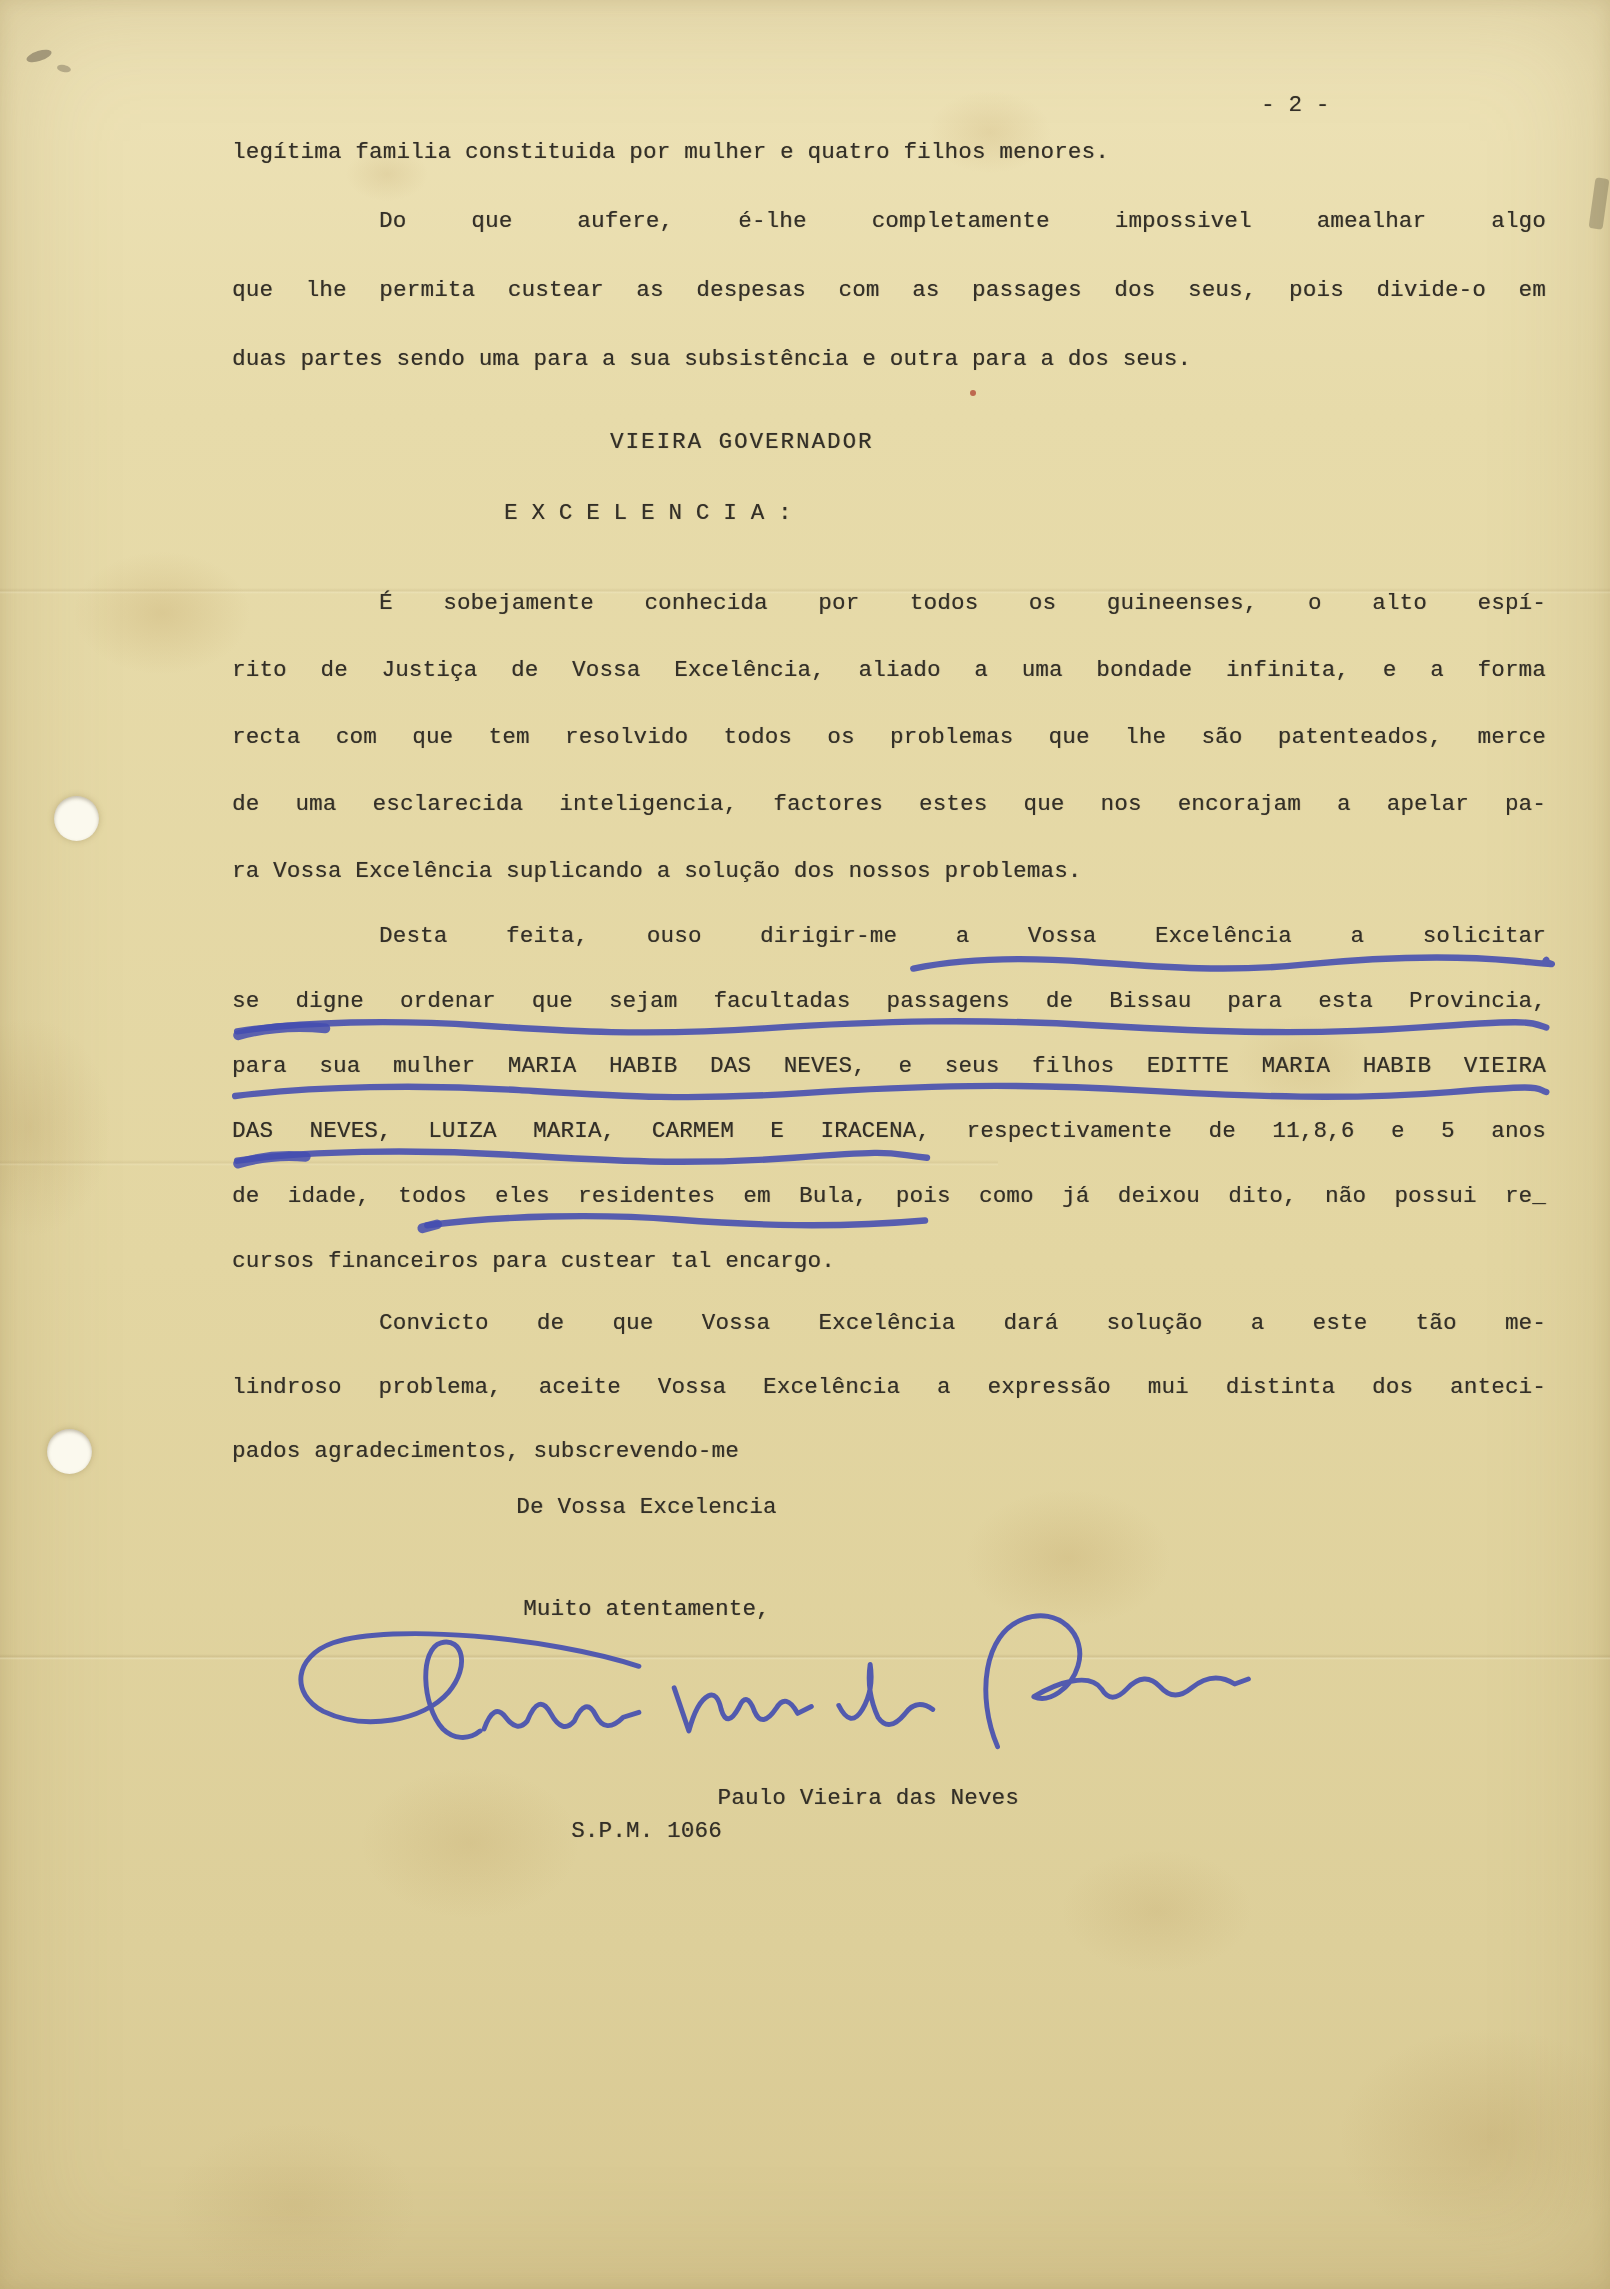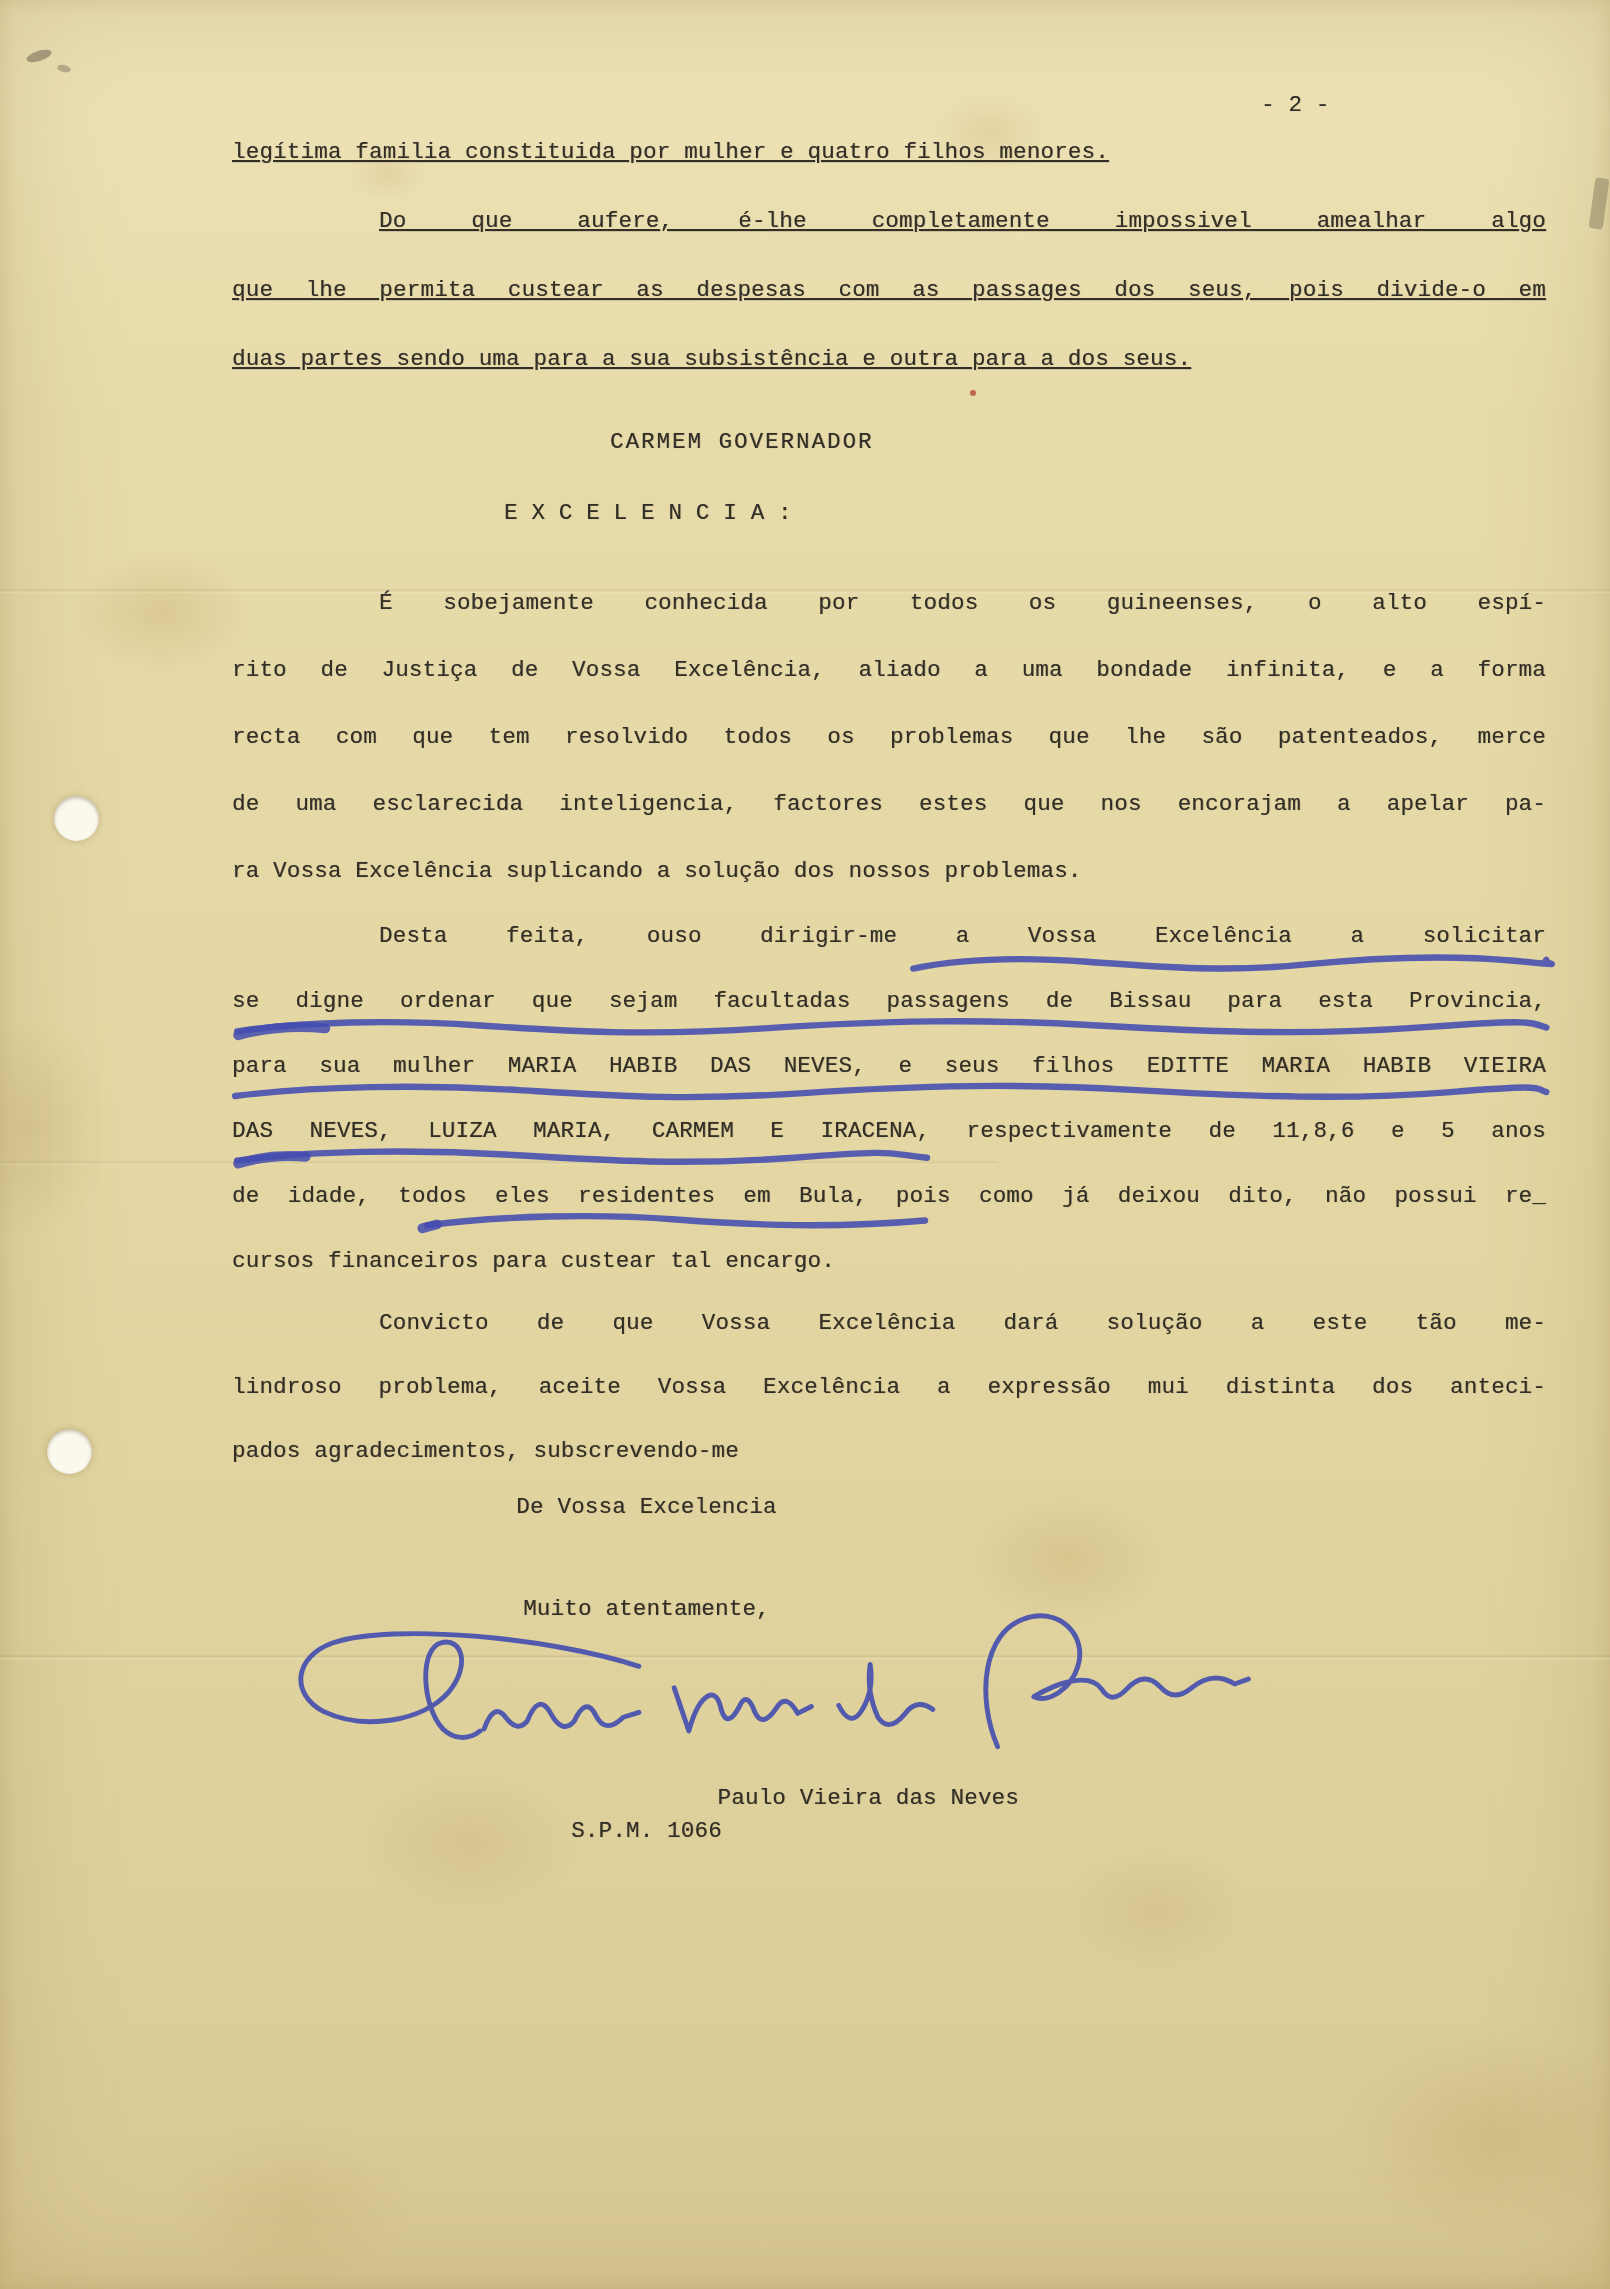--- a/index.html
+++ b/index.html
@@ -30,21 +30,21 @@
     box-shadow:inset 0 0 118px rgba(150,125,70,.28), inset 0 0 17.6px rgba(140,115,60,.18);
   }
   .txt{
     font-size:22.5px;
     letter-spacing:0.2px;
     text-shadow:0.4px 0.3px 0.7px rgba(51,47,39,.55);
     white-space:normal;
   }
   .pageno{position:absolute;top:92px;left:1261px;}
   .par{position:absolute;left:232px;width:1314px;}
-  .p1 .ln{line-height:69px;text-decoration:underline;}
+  .p1 .ln{line-height:69px;}
   .p2 .ln{line-height:67px;}
   .p3 .ln{line-height:65px;}
   .p4 .ln{line-height:64px;}
   .fill{text-align:justify;text-align-last:justify;}
   .ind{text-indent:147px;}
   .h1{position:absolute;top:429px;left:610px;letter-spacing:2px;}
   .h2{position:absolute;top:500px;left:504px;}
   .cline{position:absolute;left:274px;width:745px;text-align:center;}
   .overlay{position:absolute;left:0;top:0;pointer-events:none;}
   .penline{stroke:var(--pen);fill:none;stroke-linecap:round;stroke-linejoin:round;}
@@ -76,21 +76,21 @@
 
   <div class="txt pageno">- 2 -</div>
 
   <div class="par p1" style="top:118px;">
     <div class="txt ln">legítima familia constituida por mulher e quatro filhos menores.</div>
     <div class="txt ln fill ind">Do que aufere, é-lhe completamente impossivel amealhar algo</div>
     <div class="txt ln fill">que lhe permita custear as despesas com as passages dos seus, pois divide-o em</div>
     <div class="txt ln">duas partes sendo uma para a sua subsistência e outra para a dos seus.</div>
   </div>
 
-  <div class="txt h1">CARMEM GOVERNADOR</div>
+  <div class="txt h1">VIEIRA GOVERNADOR</div>
   <div class="txt h2">E X C E L E N C I A :</div>
 
   <div class="par p2" style="top:570px;">
     <div class="txt ln fill ind">É sobejamente conhecida por todos os guineenses, o alto espí-</div>
     <div class="txt ln fill">rito de Justiça de Vossa Excelência, aliado a uma bondade infinita, e a forma</div>
     <div class="txt ln fill">recta com que tem resolvido todos os problemas que lhe são patenteados, merce</div>
     <div class="txt ln fill">de uma esclarecida inteligencia, factores estes que nos encorajam a apelar pa-</div>
     <div class="txt ln">ra Vossa Excelência suplicando a solução dos nossos problemas.</div>
   </div>
 

